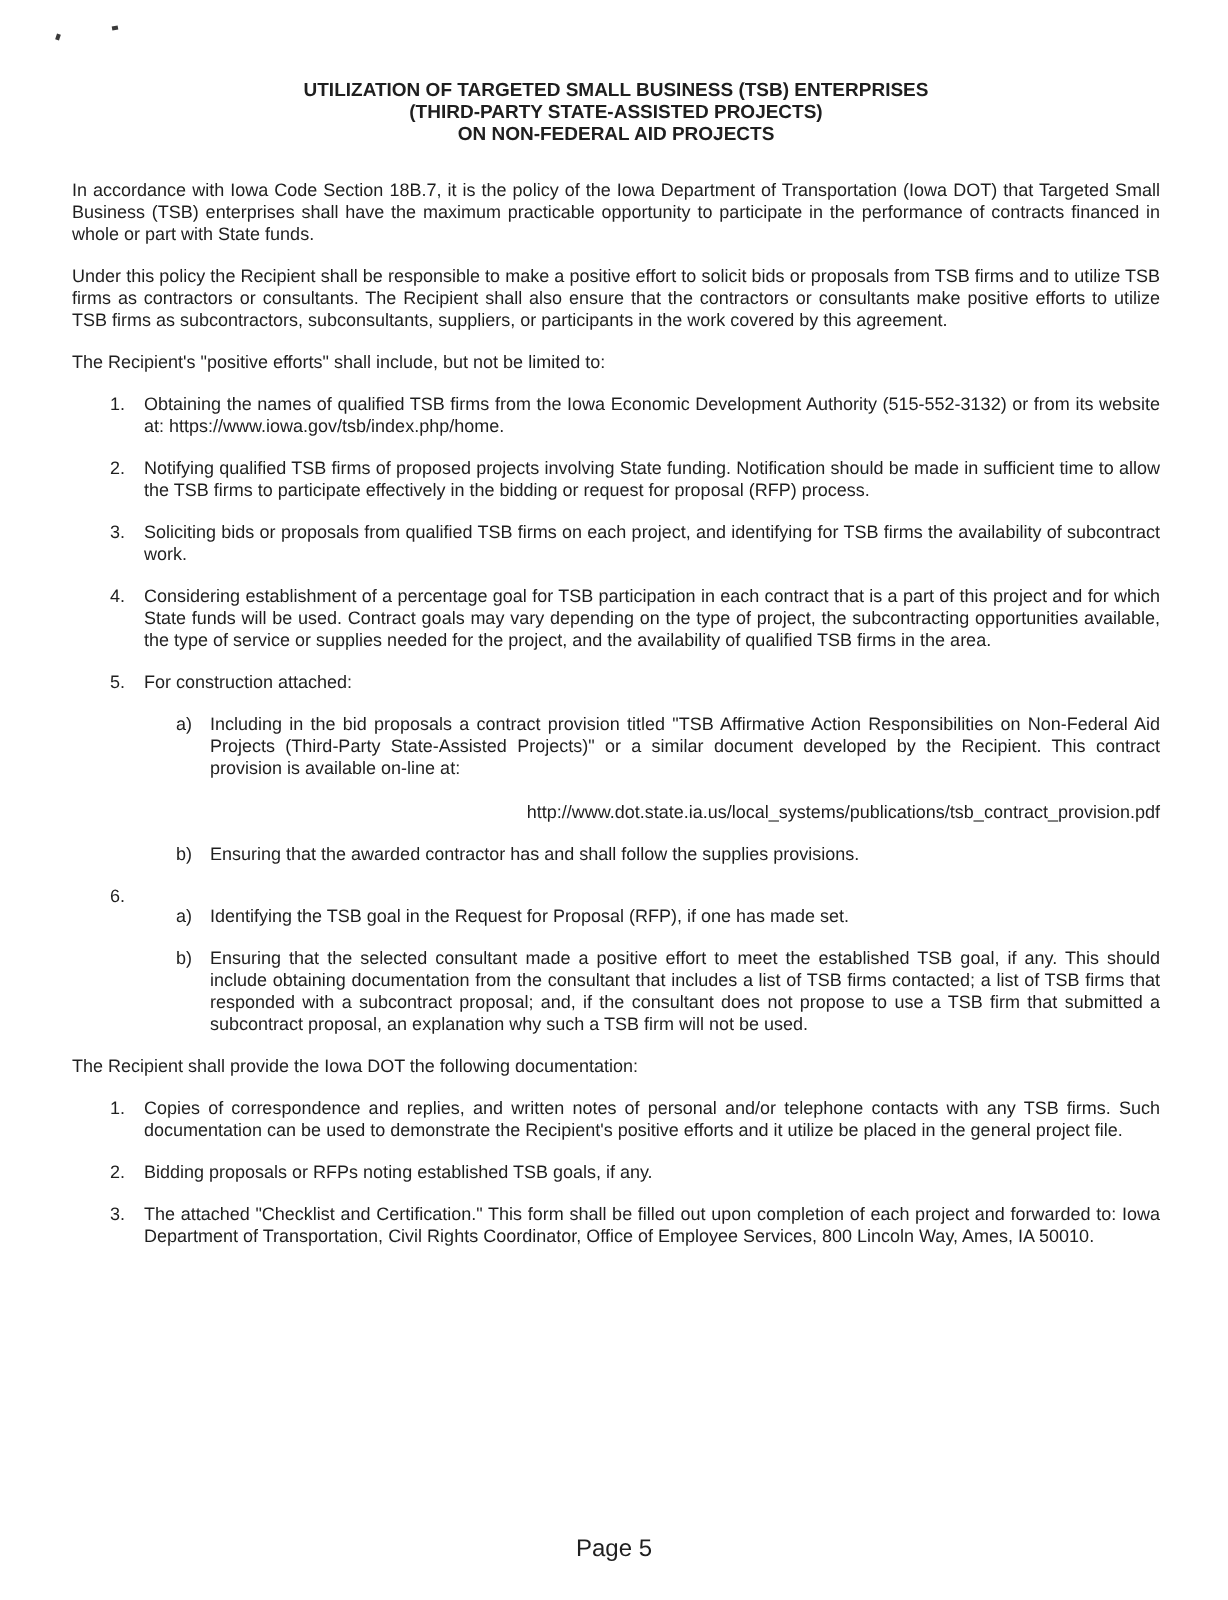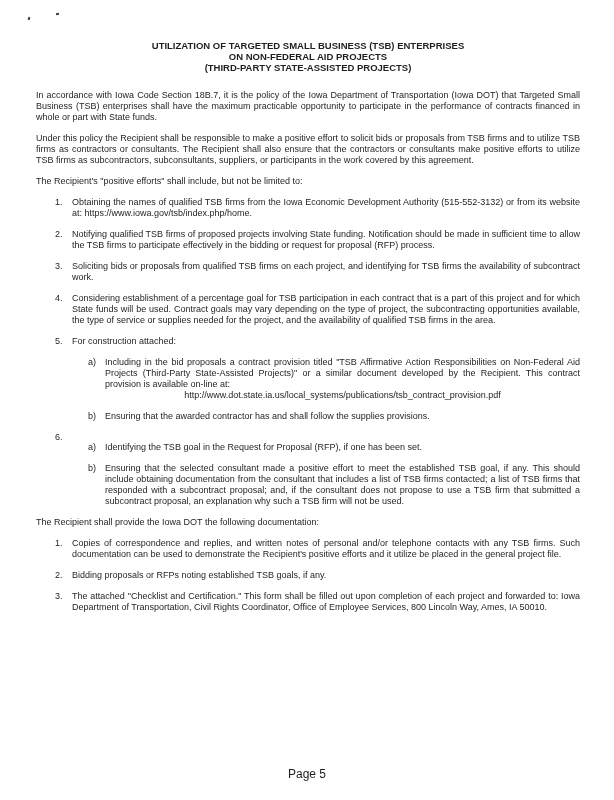--- a/index.html
+++ b/index.html
@@ -46,21 +46,21 @@
     margin-bottom: 10px;
     padding-left: 19px;
   }
   .li > .num { flex: 0 0 17px; }
   .li > .txt { flex: 1; text-align: justify; }
   .li.sub {
     padding-left: 16px;
     margin: 10px 0 0 0;
   }
   .li.sub > .num { flex: 0 0 17px; }
-  .url { text-align: center; }
+  .url { margin-top: 11px; text-align: right; }
   .footer {
     position: absolute;
     left: 0; right: 0; bottom: 19px;
     text-align: center;
     font-size: 12px;
     color: #1f1f1f;
   }
 </style>
 </head>
 <body>
@@ -69,22 +69,22 @@
 
   <div class="scan-marks">
     <span class="m1"></span>
     <span class="m2"></span>
   </div>
 
   <div class="content">
 
     <div class="title">
       <div>UTILIZATION OF TARGETED SMALL BUSINESS (TSB) ENTERPRISES</div>
+      <div>(THIRD-PARTY STATE-ASSISTED PROJECTS)</div>
       <div>ON NON-FEDERAL AID PROJECTS</div>
-      <div>(THIRD-PARTY STATE-ASSISTED PROJECTS)</div>
     </div>
 
     <p class="para">In accordance with Iowa Code Section 18B.7, it is the policy of the Iowa Department of Transportation (Iowa DOT) that Targeted Small Business (TSB) enterprises shall have the maximum practicable opportunity to participate in the performance of contracts financed in whole or part with State funds.</p>
     <p class="para">Under this policy the Recipient shall be responsible to make a positive effort to solicit bids or proposals from TSB firms and to utilize TSB firms as contractors or consultants.  The Recipient shall also ensure that the contractors or consultants make positive efforts to utilize TSB firms as subcontractors, subconsultants, suppliers, or participants in the work covered by this agreement.</p>
     <p class="para">The Recipient's "positive efforts" shall include, but not be limited to:</p>
 
     <div class="olist">
 
       <div class="li">
         <span class="num">1.</span>
@@ -125,21 +125,21 @@
           </div>
         </div>
       </div>
 
       <div class="li">
         <span class="num">6.</span>
         <div class="txt">
 
           <div class="li sub">
             <span class="num">a)</span>
-            <div class="txt">Identifying the TSB goal in the Request for Proposal (RFP), if one has been set.</div>
+            <div class="txt">Identifying the TSB goal in the Request for Proposal (RFP), if one has made set.</div>
           </div>
 
           <div class="li sub">
             <span class="num">b)</span>
             <div class="txt">Ensuring that the selected consultant made a positive effort to meet the established TSB goal, if any.  This should include obtaining documentation from the consultant that includes a list of TSB firms contacted; a list of TSB firms that responded with a subcontract proposal; and, if the consultant does not propose to use a TSB firm that submitted a subcontract proposal, an explanation why such a TSB firm will not be used.</div>
           </div>
         </div>
       </div>
 
     </div>

